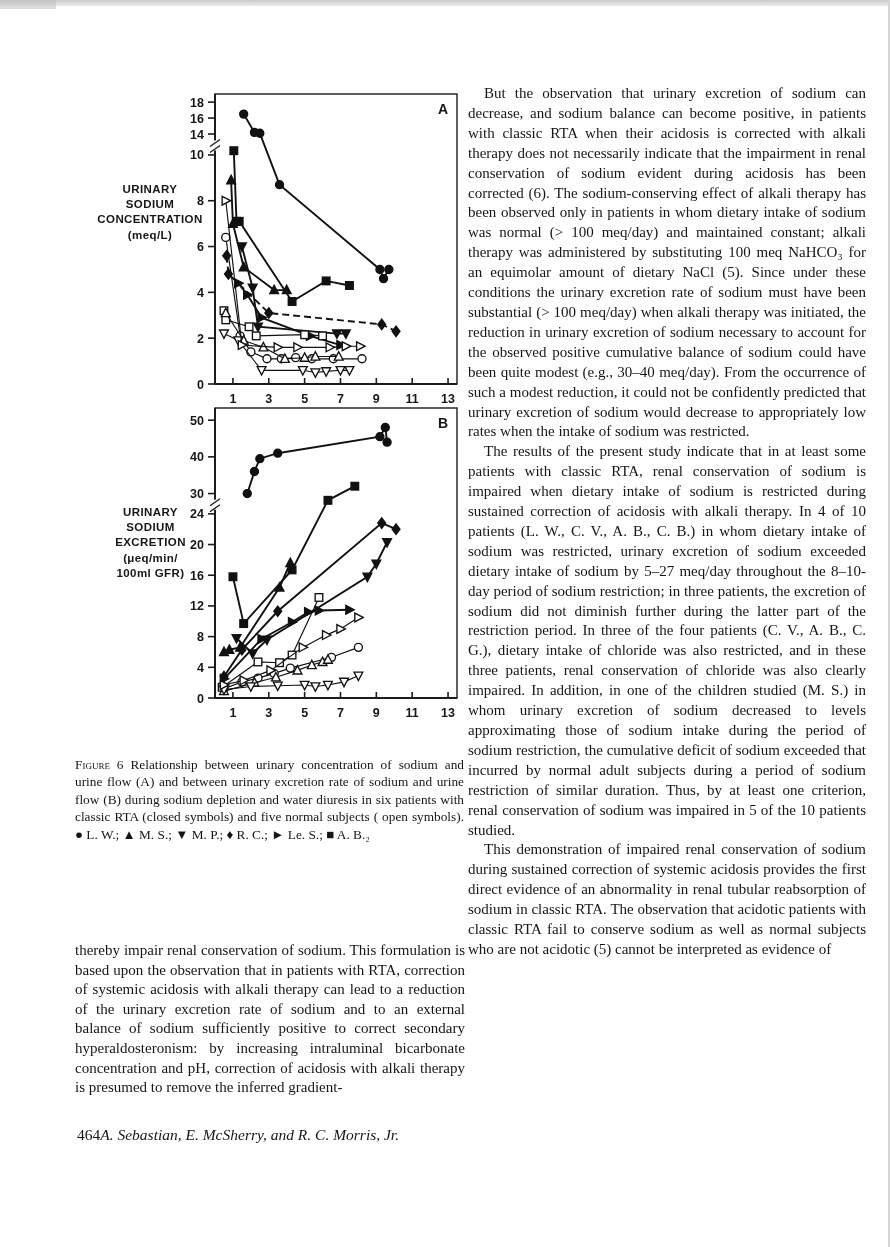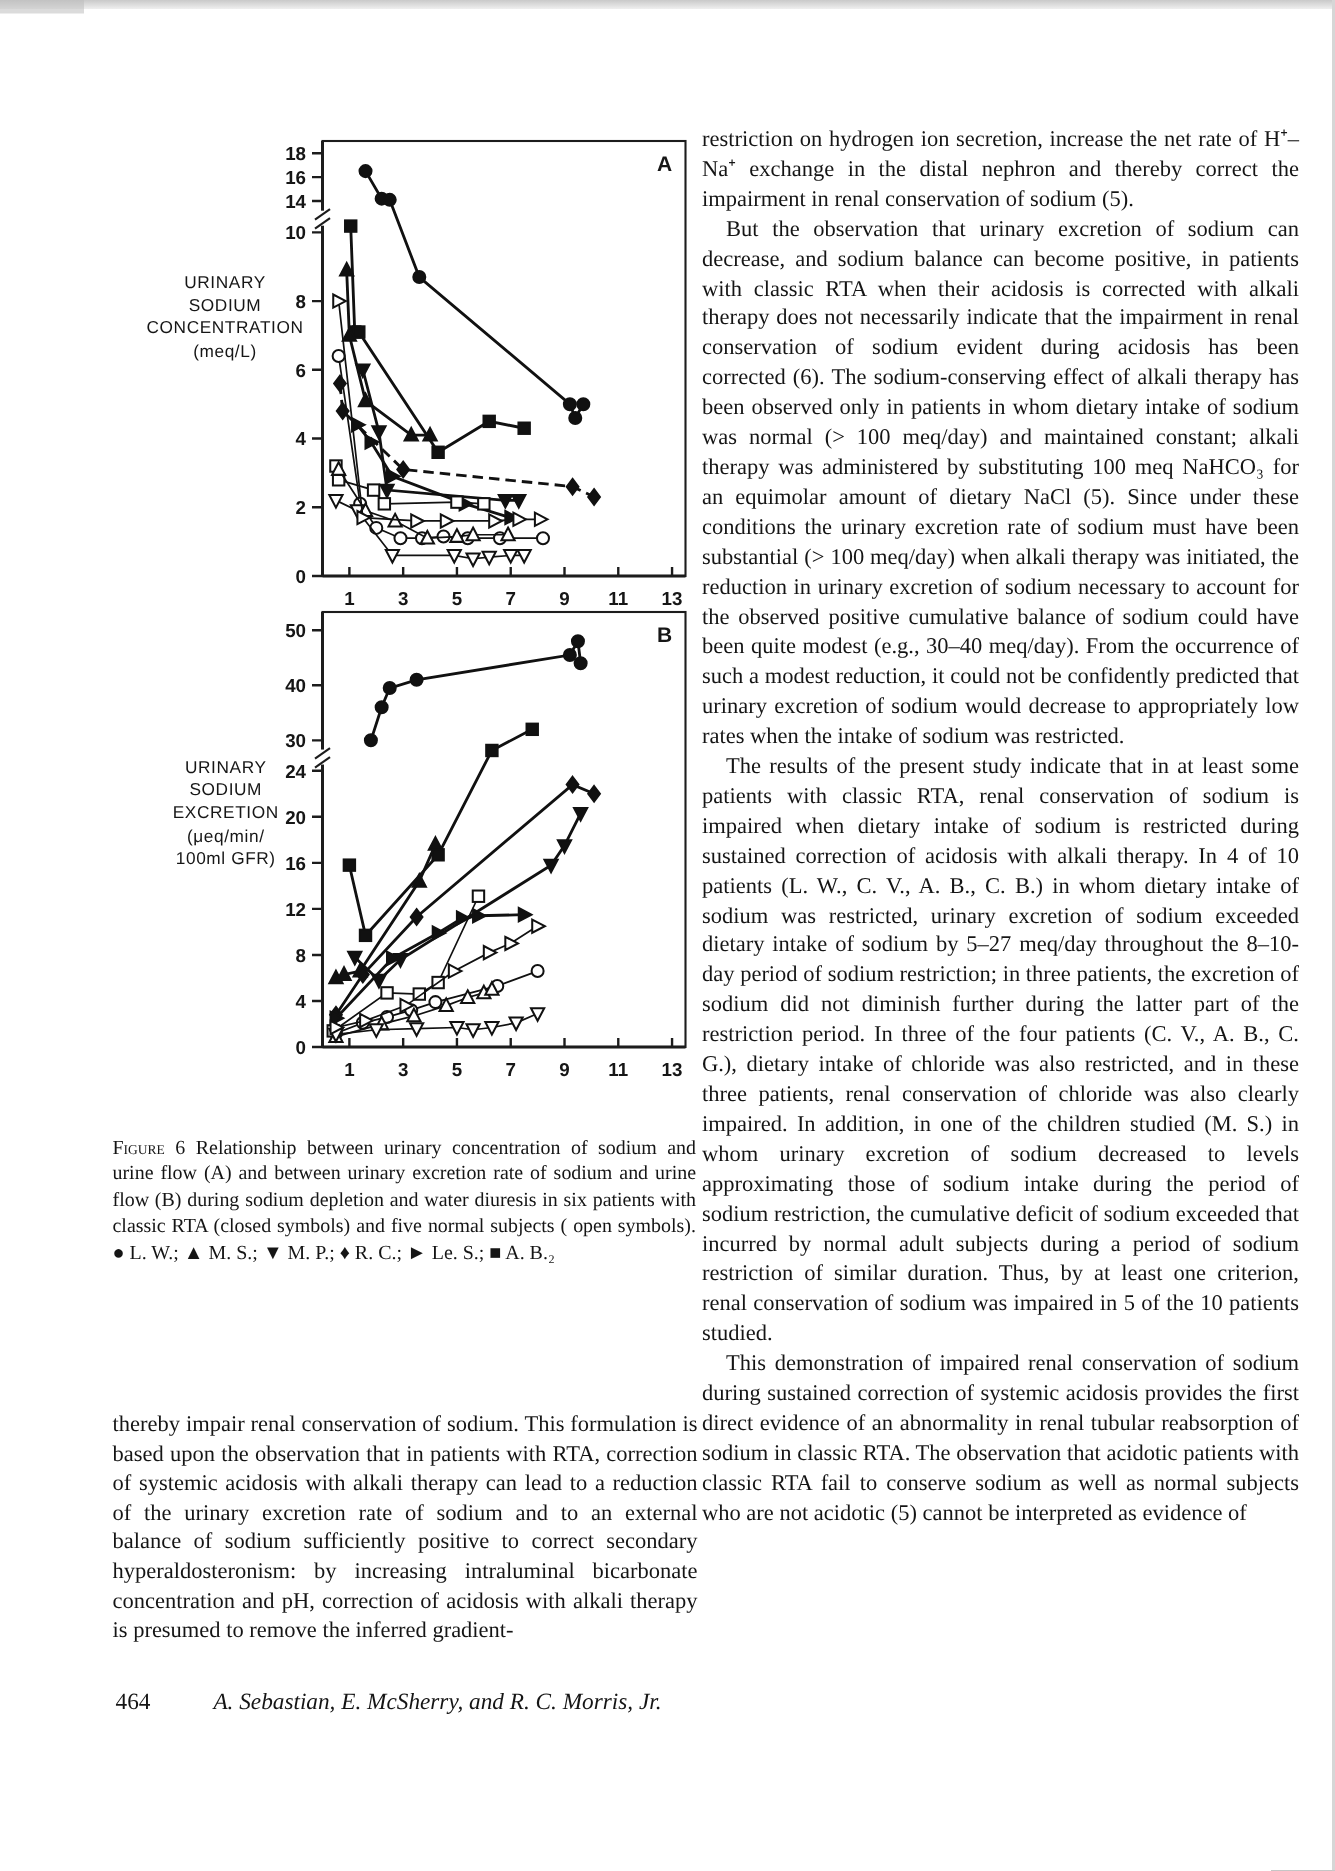--- a/index.html
+++ b/index.html
@@ -10,40 +10,40 @@
   }
   .scan-top{position:absolute;top:0;left:0;width:890px;height:6px;
     background:linear-gradient(#c9c9c9,#efefef);}
   .scan-corner{position:absolute;top:0;left:0;width:56px;height:9px;background:#bdbdbd;opacity:.55;}
   .scan-right{position:absolute;top:0;right:0;width:2px;height:1247px;background:#d6d6d6;}
 
   
   .chart{position:absolute;}
   .chart svg text{font-family:"Liberation Sans",sans-serif;font-weight:700;fill:#161616;}
   .axis-label{
-    position:absolute;font-family:"Liberation Sans",sans-serif;font-weight:400;
+    position:absolute;font-family:"Liberation Sans",sans-serif;font-weight:700;
     font-size:11.5px;line-height:1.32;letter-spacing:.4px;color:#161616;
     text-align:center;white-space:pre-line;
   }
   
   .caption{
     position:absolute;left:75px;top:756px;width:389px;
     font-size:13.3px;line-height:17.4px;text-align:justify;
   }
   .caption p{margin:0;}
   .caption .note{text-indent:14px;}
   .sc{font-variant:small-caps;}
   .bodycol{position:absolute;text-align:justify;}
   .bodycol p{margin:0;}
   .left-par{left:75px;top:941px;width:390px;font-size:15px;line-height:19.6px;}
   .right-col{left:468px;top:84px;width:398px;font-size:15px;line-height:19.9px;}
   .right-col p.ind{text-indent:16px;}
   .footer{
     position:absolute;left:77px;top:1126px;width:650px;
-    font-size:15.5px;display:flex;gap:42px;align-items:baseline;
+    font-size:15.5px;display:flex;align-items:baseline;
   }
   .footer .authors{font-style:italic;}
 </style>
 </head>
 <body>
 
 <div class="page">
   <div class="scan-top"></div>
   <div class="scan-corner"></div>
   <div class="scan-right"></div>
@@ -305,21 +305,20 @@
 
   <div class="caption">
     <p><span class="sc">Figure 6</span><span> Relationship between urinary concentration of sodium and urine flow (A) and between urinary excretion rate of sodium and urine flow (B) during sodium depletion and water diuresis in six patients with classic RTA (closed symbols) and five normal subjects ( open symbols). ● L. W.; ▲ M. S.; ▼ M. P.; ♦ R. C.; ► Le. S.; ■ A. B.₂</span></p>
   </div>
 
   <div class="bodycol left-par">
     <p>thereby impair renal conservation of sodium. This formulation is based upon the observation that in patients with RTA, correction of systemic acidosis with alkali therapy can lead to a reduction of the urinary excretion rate of sodium and to an external balance of sodium sufficiently positive to correct secondary hyperaldosteronism: by increasing intraluminal bicarbonate concentration and pH, correction of acidosis with alkali therapy is presumed to remove the inferred gradient-</p>
   </div>
 
   <div class="bodycol right-col">
-    <p>restriction on hydrogen ion secretion, increase the net rate of H⁺–Na⁺ exchange in the distal nephron and thereby correct the impairment in renal conservation of sodium (5).</p>
     <p class="ind">But the observation that urinary excretion of sodium can decrease, and sodium balance can become positive, in patients with classic RTA when their acidosis is corrected with alkali therapy does not necessarily indicate that the impairment in renal conservation of sodium evident during acidosis has been corrected (6). The sodium-conserving effect of alkali therapy has been observed only in patients in whom dietary intake of sodium was normal (&gt; 100 meq/day) and maintained constant; alkali therapy was administered by substituting 100 meq NaHCO₃ for an equimolar amount of dietary NaCl (5). Since under these conditions the urinary excretion rate of sodium must have been substantial (&gt; 100 meq/day) when alkali therapy was initiated, the reduction in urinary excretion of sodium necessary to account for the observed positive cumulative balance of sodium could have been quite modest (e.g., 30–40 meq/day). From the occurrence of such a modest reduction, it could not be confidently predicted that urinary excretion of sodium would decrease to appropriately low rates when the intake of sodium was restricted.</p>
     <p class="ind">The results of the present study indicate that in at least some patients with classic RTA, renal conservation of sodium is impaired when dietary intake of sodium is restricted during sustained correction of acidosis with alkali therapy. In 4 of 10 patients (L. W., C. V., A. B., C. B.) in whom dietary intake of sodium was restricted, urinary excretion of sodium exceeded dietary intake of sodium by 5–27 meq/day throughout the 8–10-day period of sodium restriction; in three patients, the excretion of sodium did not diminish further during the latter part of the restriction period. In three of the four patients (C. V., A. B., C. G.), dietary intake of chloride was also restricted, and in these three patients, renal conservation of chloride was also clearly impaired. In addition, in one of the children studied (M. S.) in whom urinary excretion of sodium decreased to levels approximating those of sodium intake during the period of sodium restriction, the cumulative deficit of sodium exceeded that incurred by normal adult subjects during a period of sodium restriction of similar duration. Thus, by at least one criterion, renal conservation of sodium was impaired in 5 of the 10 patients studied.</p>
     <p class="ind">This demonstration of impaired renal conservation of sodium during sustained correction of systemic acidosis provides the first direct evidence of an abnormality in renal tubular reabsorption of sodium in classic RTA. The observation that acidotic patients with classic RTA fail to conserve sodium as well as normal subjects who are not acidotic (5) cannot be interpreted as evidence of</p>
   </div>
 
   <div class="footer">
     <span>464</span>
     <span class="authors">A. Sebastian, E. McSherry, and R. C. Morris, Jr.</span>
   </div>
 </div>

